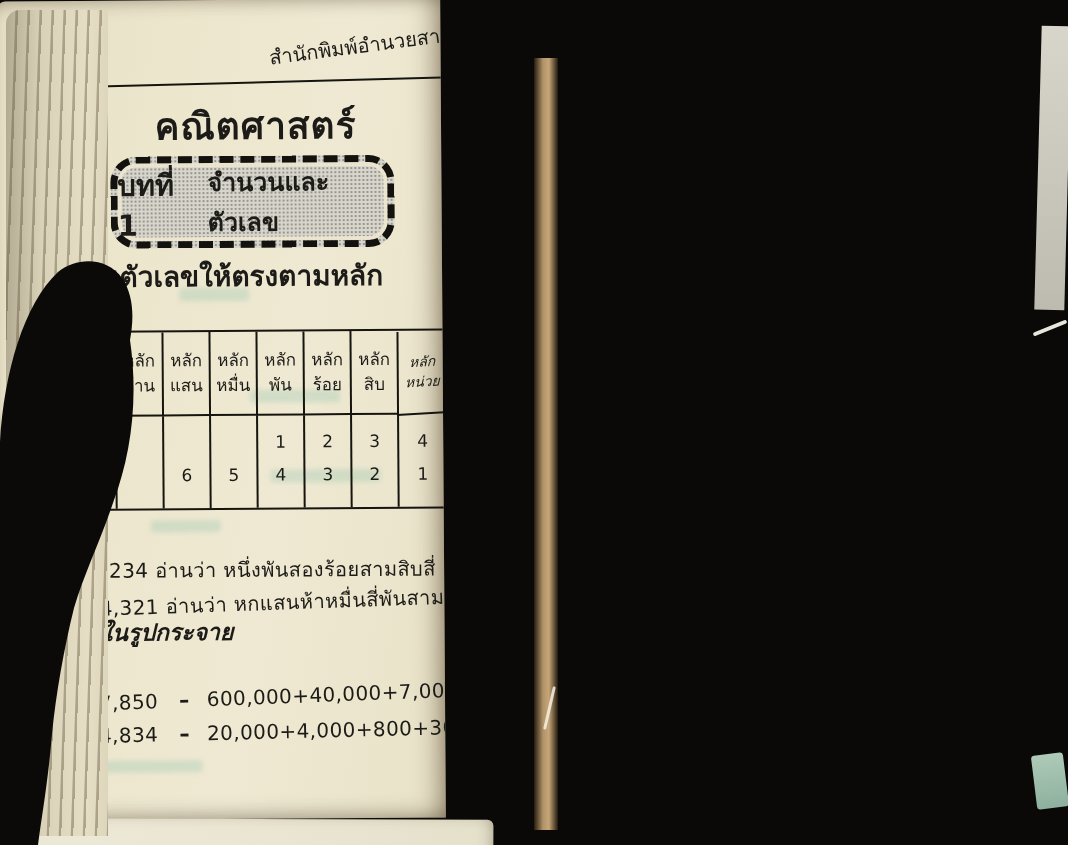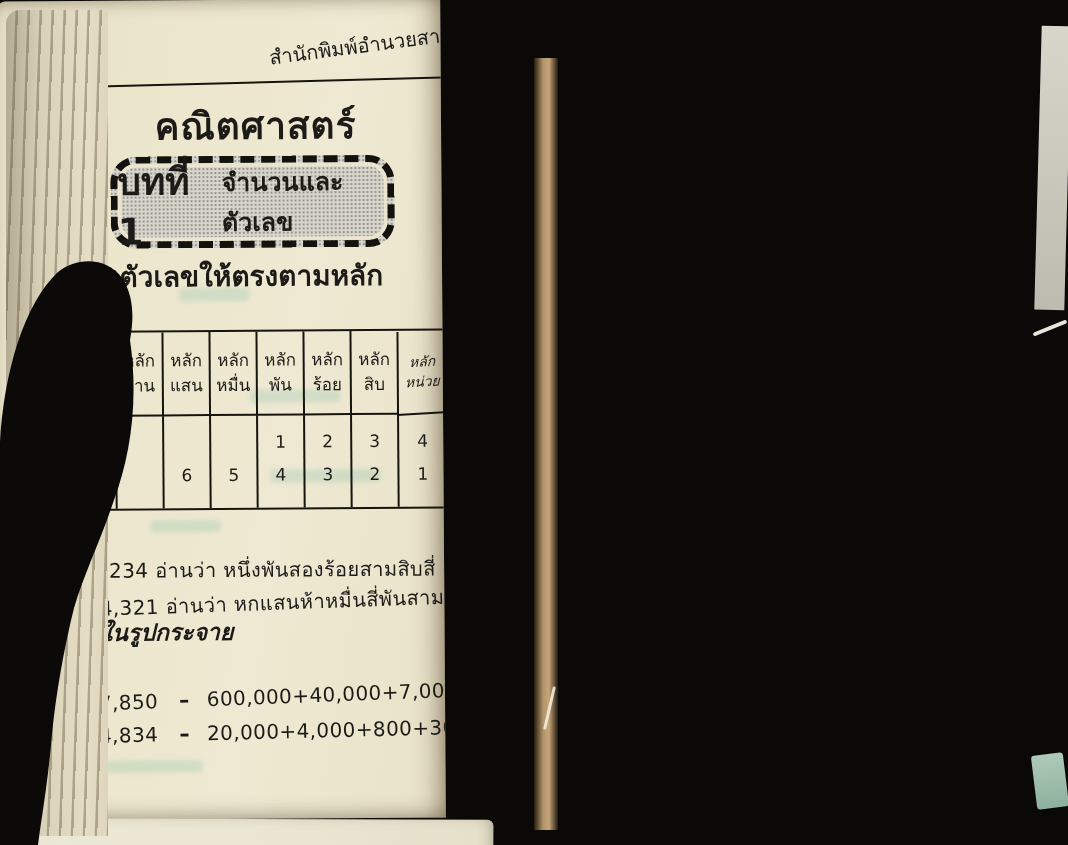--- a/index.html
+++ b/index.html
@@ -45,21 +45,21 @@
   .body-line{font-size:20px;letter-spacing:.4px;white-space:nowrap;}
   .it-head{font-style:italic;font-size:22px;font-weight:700;white-space:nowrap;}
   .eq{font-weight:700;display:inline-block;transform:scaleX(1.3);}
 
   
   .chapbox{left:112px;top:156px;width:284px;height:92px;box-sizing:border-box;
     border:7px dashed #14120e;border-radius:26px;
     background:radial-gradient(rgba(45,45,42,.38) 1px,transparent 1.35px) 0 0/4px 4px #d8d6cc;
     box-shadow:inset 0 0 0 4px rgba(238,232,210,.9);
     display:flex;align-items:center;justify-content:center;gap:9px;}
-  .chapbox .big{font-size:37px;font-weight:700;}
+  .chapbox .big{font-size:29px;font-weight:700;}
   .chapbox .small{font-size:25px;font-weight:700;}
 
   
   .ptable{left:36px;top:330px;width:412px;display:grid;z-index:2;
     grid-template-columns:77px repeat(6,47px) 1fr;grid-template-rows:84px 92px;
     border:2.5px solid #16140f;box-sizing:border-box;}
   .ptable>div{border-left:2px solid #16140f;display:flex;flex-direction:column;
     align-items:center;justify-content:center;font-size:17px;line-height:1.45;}
   .ptable>div:nth-child(1),.ptable>div:nth-child(9){border-left:none;}
   .ptable .th{border-bottom:2px solid #16140f;}

